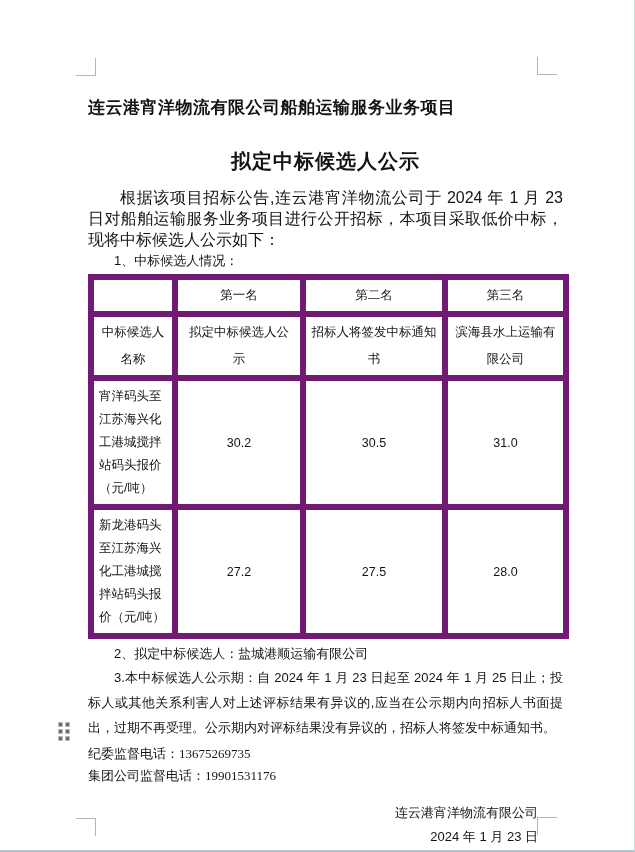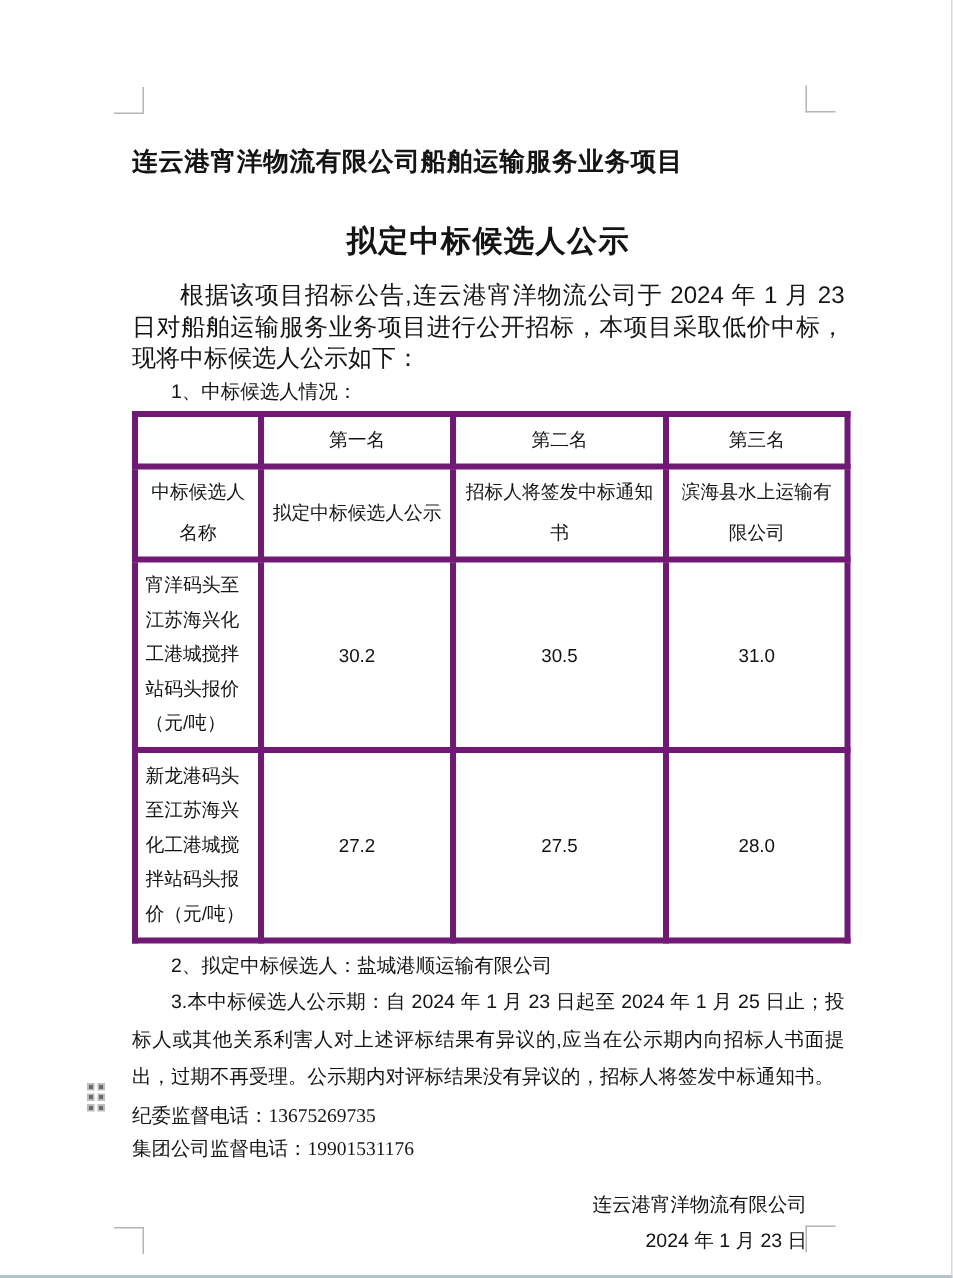--- a/index.html
+++ b/index.html
@@ -67,21 +67,21 @@
     width: 475px;
     border-collapse: collapse;
     table-layout: fixed;
     font-size: 12.5px;
   }
   .bid-table col.c1 { width: 84px; }
   .bid-table col.c2 { width: 128px; }
   .bid-table col.c3 { width: 142px; }
   .bid-table col.c4 { width: 121px; }
   .bid-table td {
-    border: 4px solid #701a75;
+    border: 6px solid #701a75;
     padding: 2px 5px;
     text-align: center;
     vertical-align: middle;
     word-break: break-all;
   }
   .bid-table tr.r-head td { height: 27px; }
   .bid-table tr.r-name td { height: 53px; line-height: 27px; }
   .bid-table tr.r-p1 td   { height: 92px; }
   .bid-table tr.r-p2 td   { height: 105px; }
   .bid-table td.lbl-left  { text-align: left; line-height: 23px; padding: 4px 5px; }

